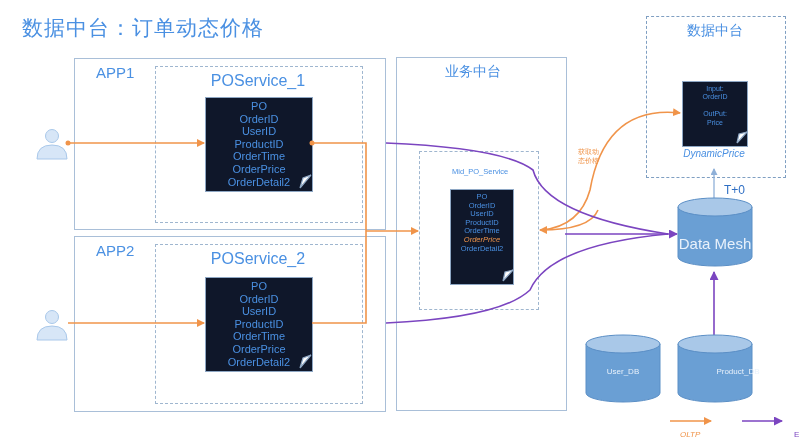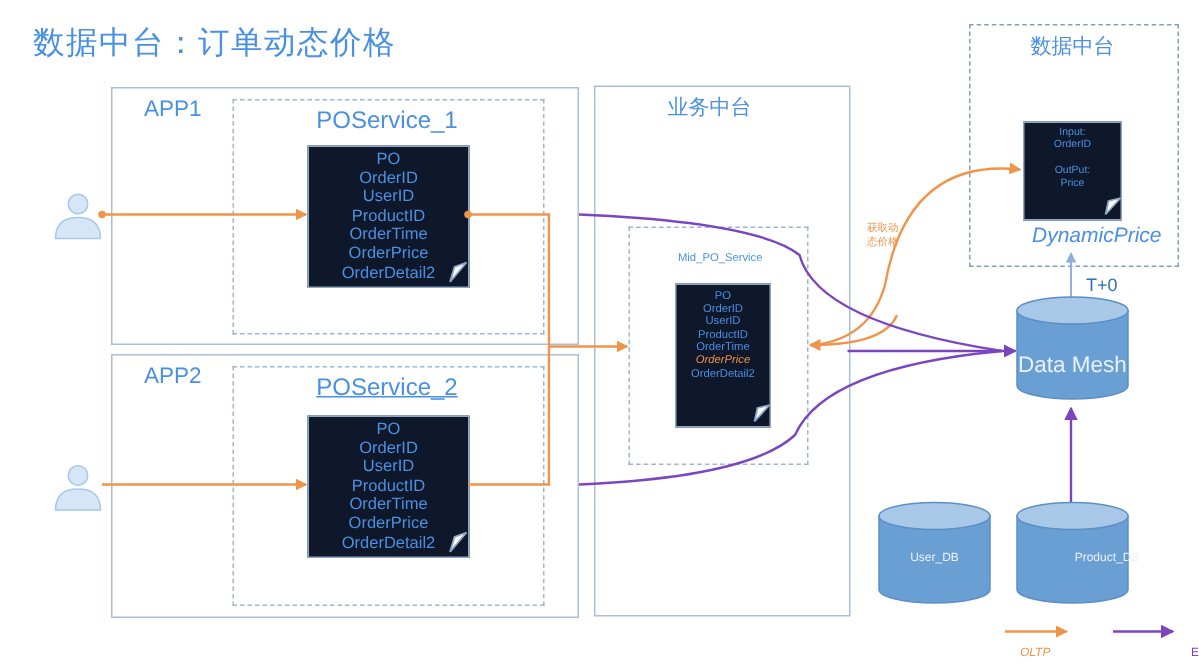--- a/index.html
+++ b/index.html
@@ -31,21 +31,21 @@
     <span class="line">UserID</span>
     <span class="line">ProductID</span>
     <span class="line">OrderTime</span>
     <span class="line">OrderPrice</span>
     <span class="line">OrderDetail2</span>
   </div>
 
 <div class="abs box" style="left:74px;top:236px;width:310px;height:174px;"></div>
 <div class="abs label-blue" style="left:96px;top:242px;font-size:15px;text-align:right;">APP2</div>
 <div class="abs dash" style="left:155px;top:244px;width:206px;height:158px;"></div>
-<div class="abs label-blue center" style="left:155px;top:250px;width:206px;font-size:16px;text-decoration:underline;">POService_2</div>
+<div class="abs label-blue center" style="left:155px;top:250px;width:206px;font-size:16px;">POService_2</div>
 <div class="abs doc" style="left:205px;top:277px;width:106px;height:91px;padding-top:2px;font-size:11px;line-height:12.6px;" id="doc2">
     <span class="line">PO</span>
     <span class="line">OrderID</span>
     <span class="line">UserID</span>
     <span class="line">ProductID</span>
     <span class="line">OrderTime</span>
     <span class="line">OrderPrice</span>
     <span class="line">OrderDetail2</span>
   </div>
 
@@ -65,21 +65,21 @@
 
 <div class="abs" style="left:646px;top:16px;width:138px;height:160px;border:1.8px dashed #7f9fc2;"></div>
 <div class="abs label-blue center" style="left:646px;top:22px;width:138px;font-size:14px;font-family:'DejaVu Sans',sans-serif;">数据中台</div>
 <div class="abs doc" style="left:682px;top:81px;width:64px;height:61px;padding-top:3px;font-size:7px;line-height:8.4px;" id="docdp">
     <span class="line">Input:</span>
     <span class="line">OrderID</span>
     <span class="line">&nbsp;</span>
     <span class="line">OutPut:</span>
     <span class="line">Price</span>
   </div>
-<div class="abs label-blue center" style="left:688px;top:148px;width:84px;font-size:14px;font-style:italic;">DynamicPrice</div>
+<div class="abs label-blue center" style="left:672px;top:148px;width:84px;font-size:10px;font-style:italic;">DynamicPrice</div>
 <div class="abs" style="left:724px;top:183px;font-size:12px;color:#2f6fc4;text-align:right;">T+0</div>
 
 <div class="abs" style="left:578px;top:148px;font-size:7px;line-height:9px;color:#f0944a;font-family:'DejaVu Sans',sans-serif;">
   <div>获取动</div>
   <div>态价格</div>
 </div>
 
 <div class="abs" style="left:680px;top:430px;font-size:8px;color:#f0944a;font-style:italic;">OLTP</div>
 <div class="abs" style="left:750px;top:430px;font-size:8px;color:#7b45c0;padding-left:44px;">ELT</div>
 

